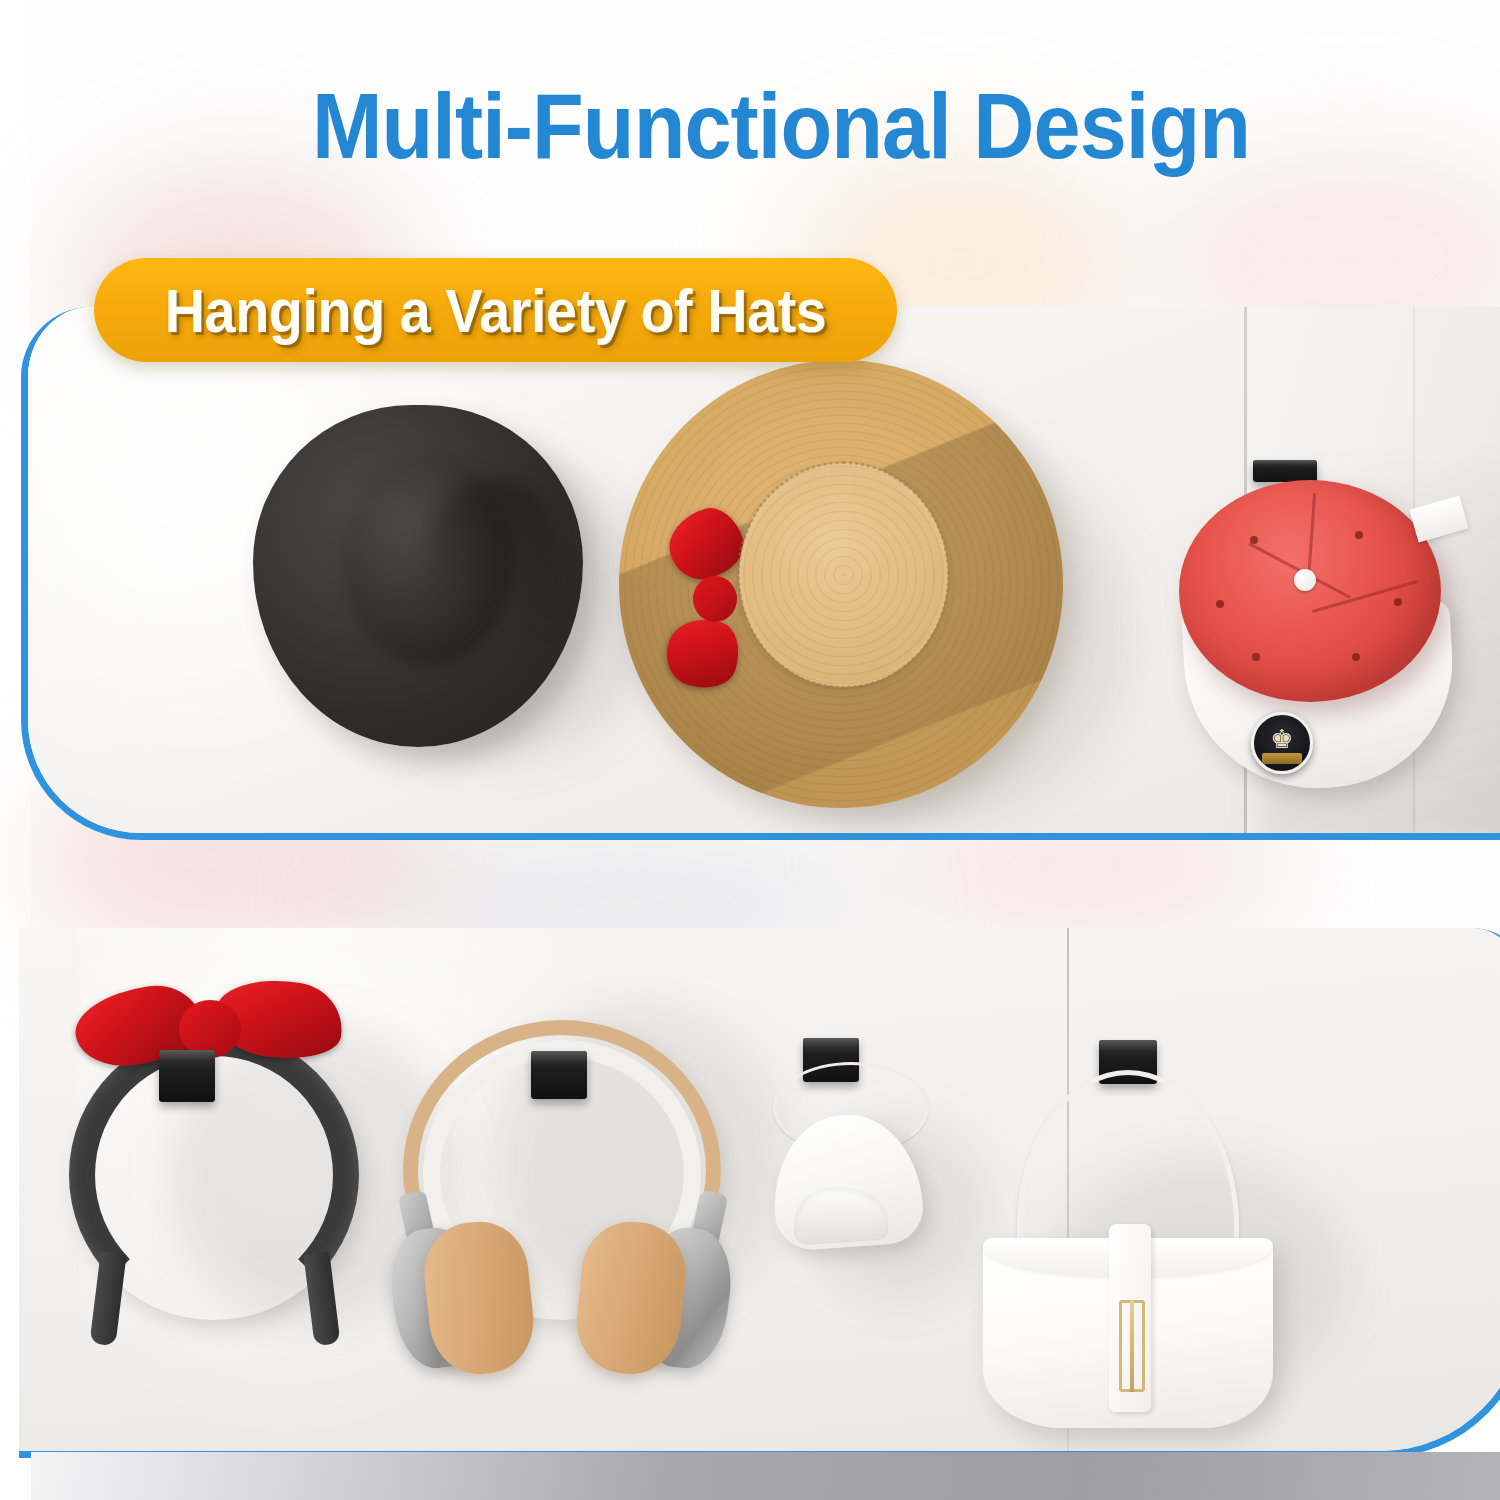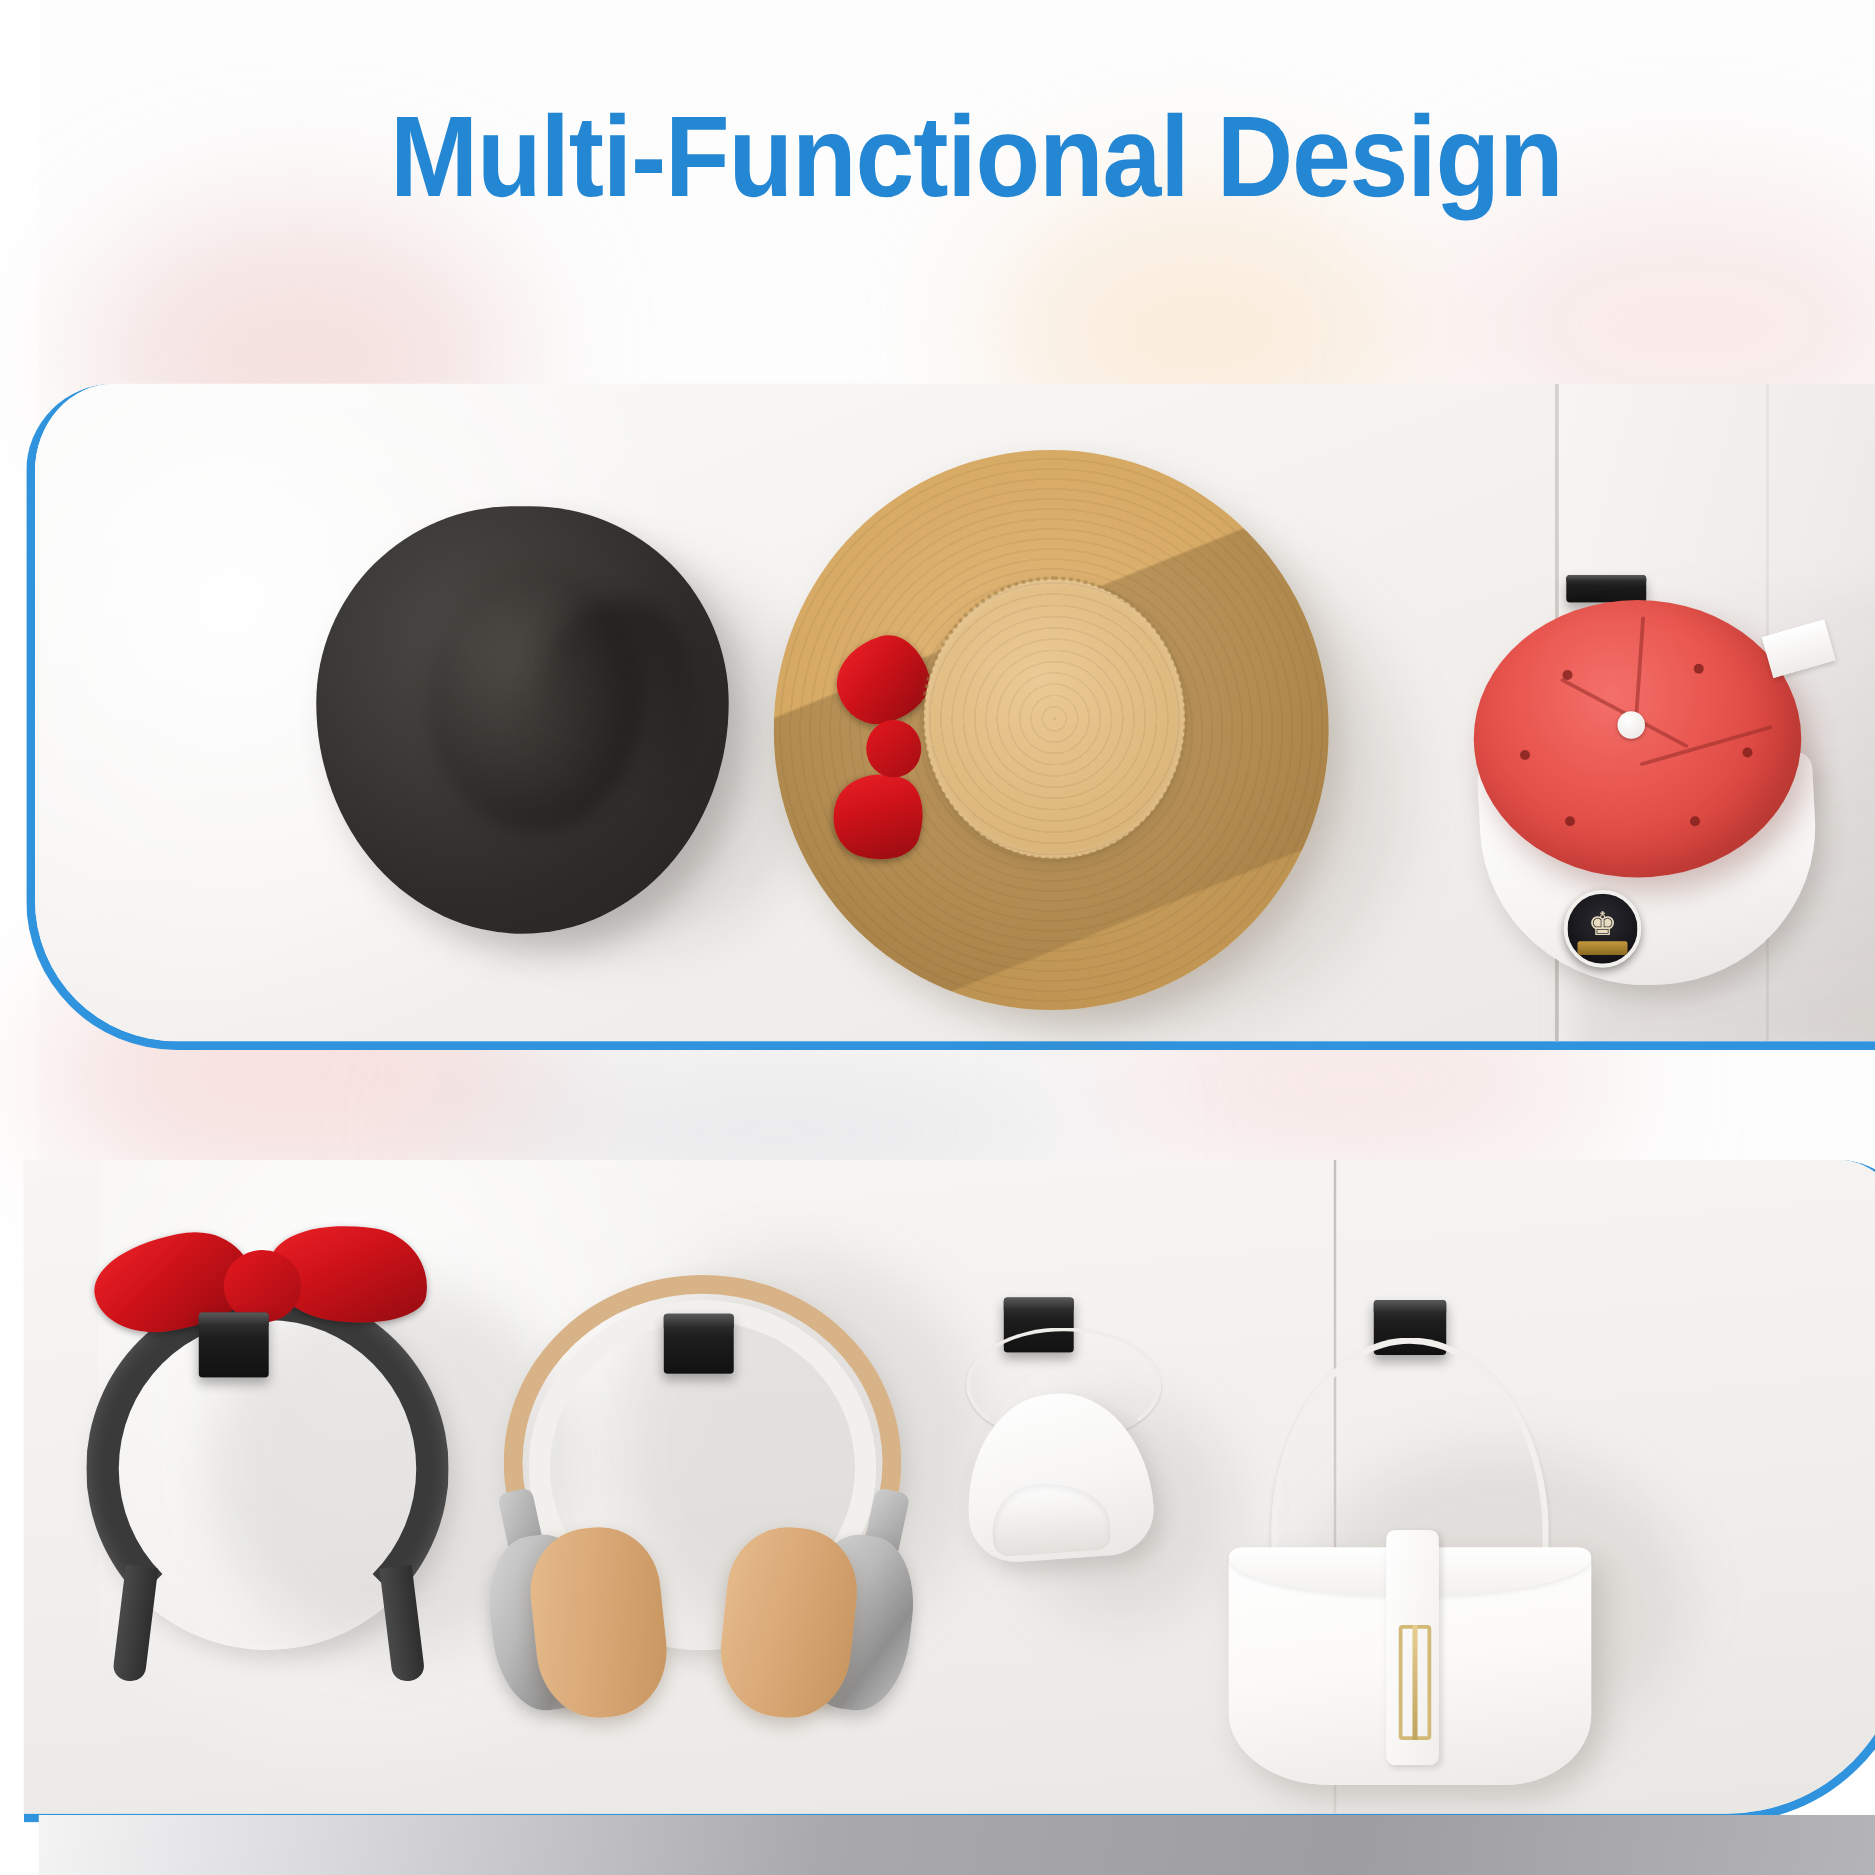--- a/index.html
+++ b/index.html
@@ -417,20 +417,23 @@
     <div class="cap-eyelet" style="left:28%; top:78%;"></div>
     <div class="cap-eyelet" style="left:66%; top:78%;"></div>
     <div class="cap-button"></div>
   </div>
   <div class="cap-tag"></div>
   <div class="cap-badge">
     <span class="lion">♚</span>
     <span class="ribbon"></span>
   </div>
 
+  <div class="badge badge-hats">
+    <span class="badge-text">Hanging a Variety of Hats</span>
+  </div>
 
   <div class="panel panel-bottom">
     <div class="wall-bottom"></div>
     <div class="seam-b b1"></div>
 
     <div class="shadow" style="left:150px; top:95px;  width:290px; height:300px; background:rgba(120,114,108,.15);"></div>
     <div class="shadow" style="left:470px; top:75px;  width:300px; height:310px; background:rgba(120,114,108,.13);"></div>
     <div class="shadow" style="left:790px; top:190px; width:180px; height:180px; background:rgba(120,114,108,.13);"></div>
     <div class="shadow" style="left:1030px;top:230px; width:300px; height:240px; background:rgba(120,114,108,.13);"></div>
   </div>

